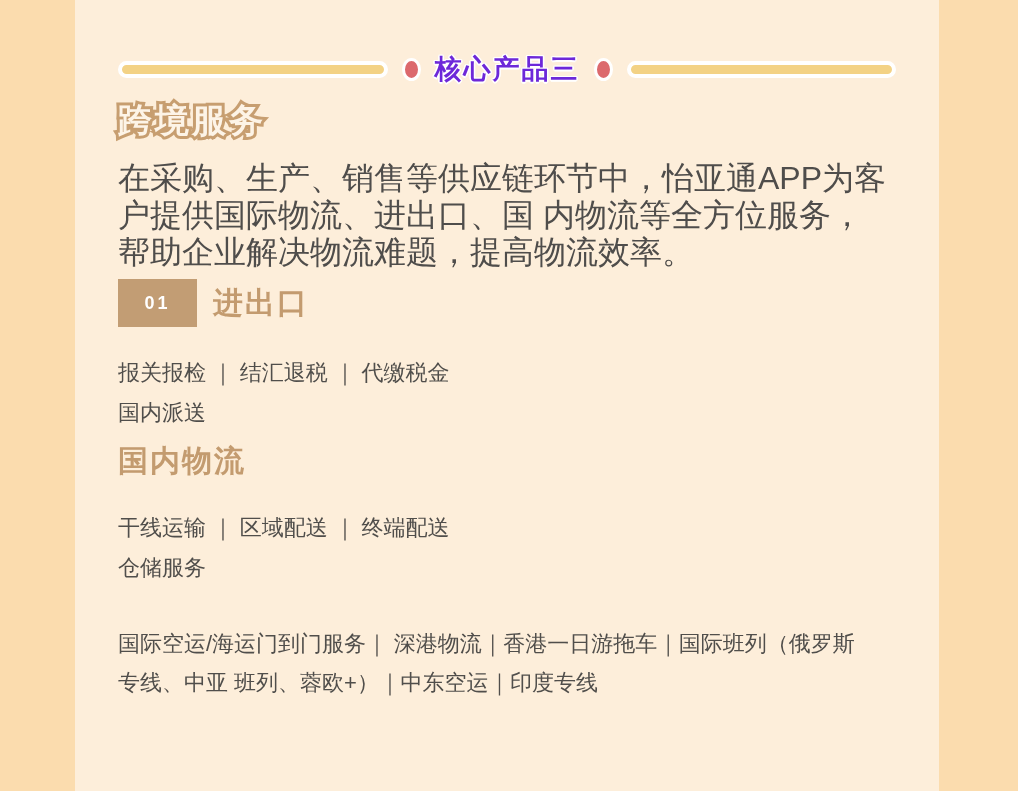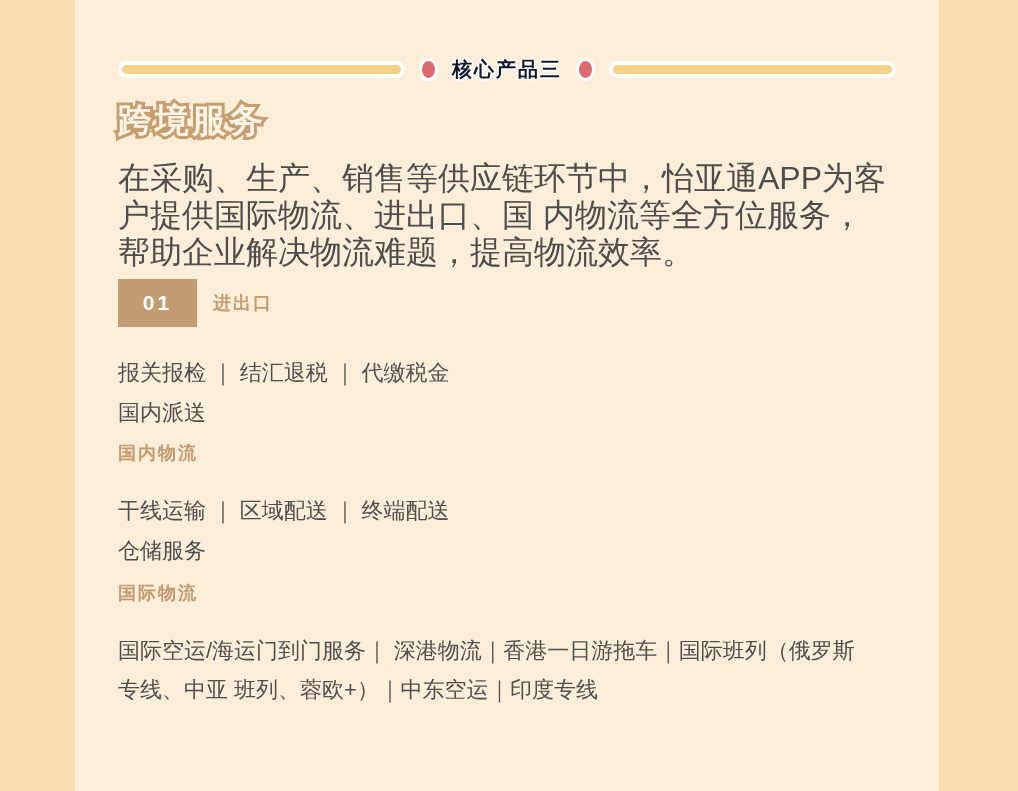--- a/index.html
+++ b/index.html
@@ -44,23 +44,23 @@
   }
   .dot {
     width: 13px;
     height: 17px;
     background: #dc696d;
     border: 3px solid #ffffff;
     border-radius: 50%;
     flex: 0 0 auto;
   }
   .kicker {
-    font-size: 20px;
+    font-size: 27px;
     font-weight: bold;
-    color: #0f172a;
+    color: #6d28d9;
     letter-spacing: 2px;
     white-space: nowrap;
     text-shadow:
       -1.5px 0 0 #fff, 1.5px 0 0 #fff, 0 -1.5px 0 #fff, 0 1.5px 0 #fff,
       -1px -1px 0 #fff, 1px -1px 0 #fff, -1px 1px 0 #fff, 1px 1px 0 #fff;
   }
 
   
   .page-title {
     position: relative;
@@ -99,30 +99,30 @@
     display: flex;
     align-items: center;
     column-gap: 16px;
     margin-bottom: 26px;
   }
   .num-badge {
     width: 79px;
     height: 48px;
     background: #c29d74;
     color: #ffffff;
-    font-size: 21px;
+    font-size: 18px;
     font-weight: bold;
     letter-spacing: 3px;
     display: flex;
     align-items: center;
     justify-content: center;
     flex: 0 0 auto;
   }
   .section-title {
-    font-size: 18px;
+    font-size: 30px;
     font-weight: bold;
     color: #c39b6f;
     letter-spacing: 2px;
   }
   .service-line {
     font-size: 22px;
     line-height: 40px;
     color: #504e4b;
   }
   .sec-3 .service-line {
@@ -163,20 +163,19 @@
     <div class="section sec-2">
       <div class="section-head">
         <div class="section-title">国内物流</div>
       </div>
       <div class="service-line">干线运输 ｜ 区域配送 ｜ 终端配送</div>
       <div class="service-line">仓储服务</div>
     </div>
 
     <div class="section sec-3">
       <div class="section-head">
-        <div class="section-title">国际物流</div>
       </div>
       <div class="service-line">国际空运/海运门到门服务｜ 深港物流｜香港一日游拖车｜国际班列（俄罗斯</div>
       <div class="service-line">专线、中亚 班列、蓉欧+）｜中东空运｜印度专线</div>
     </div>
 
   </div>
 </div>
 
 </body></html>

